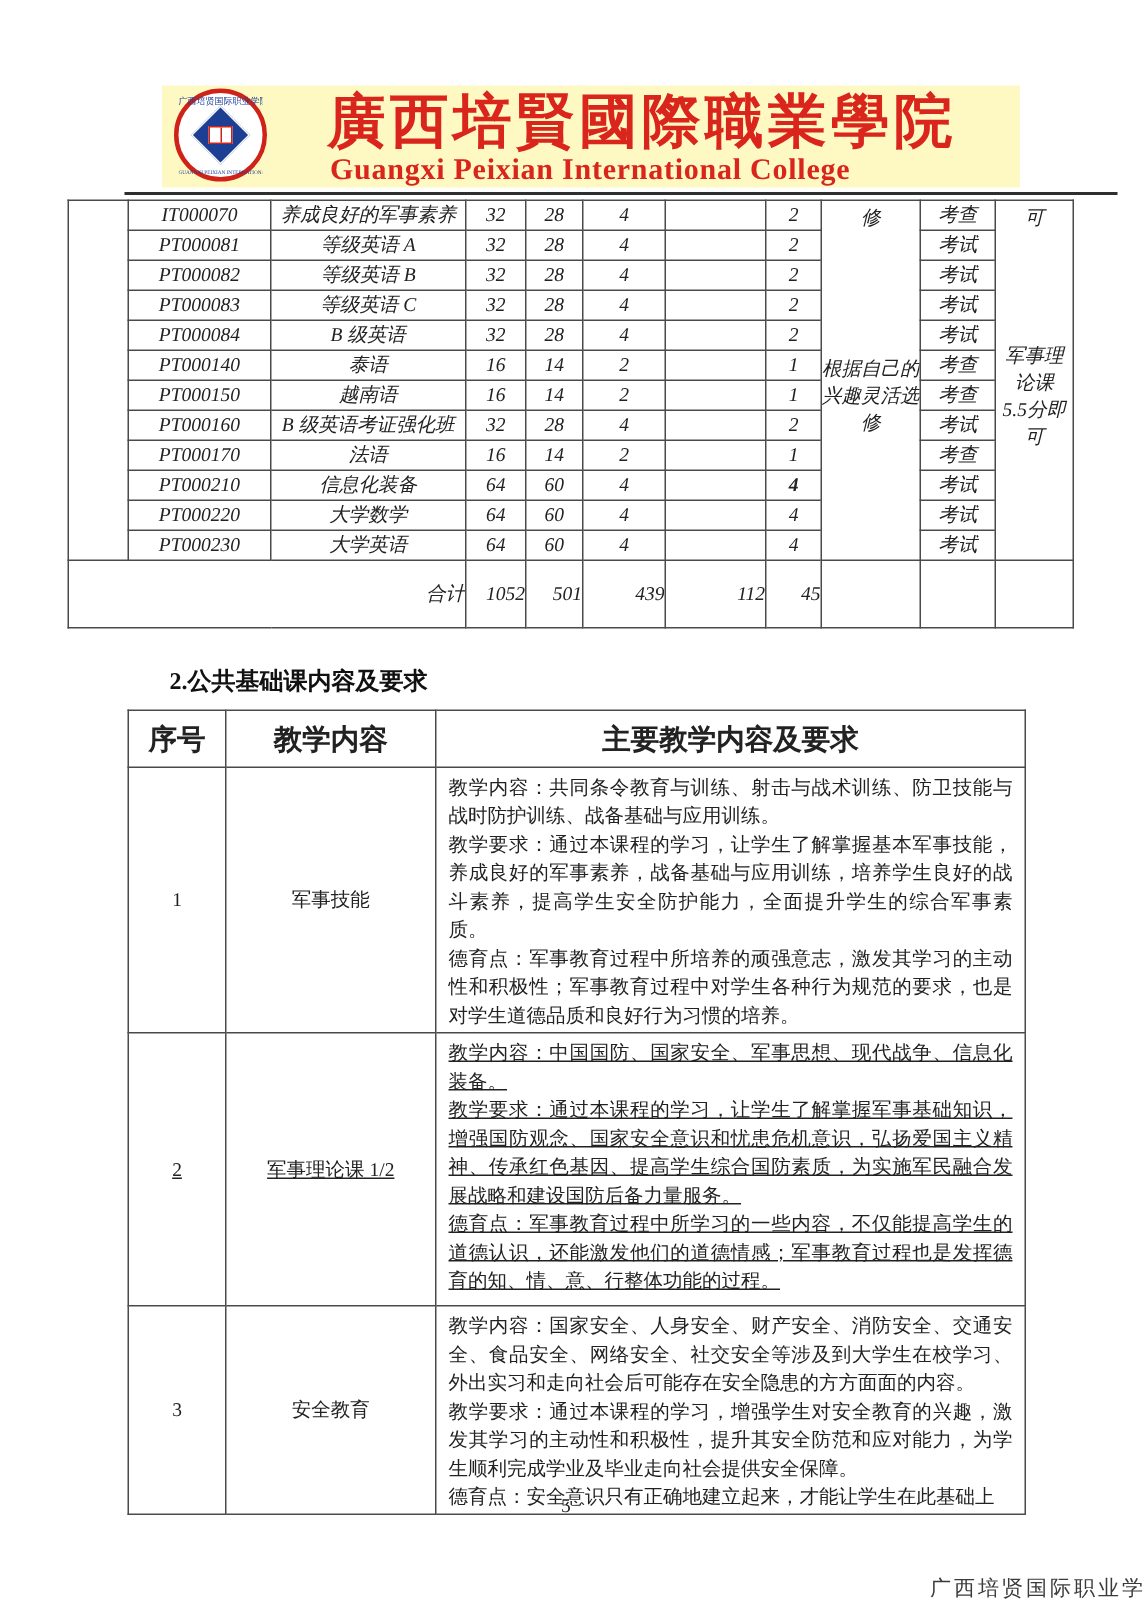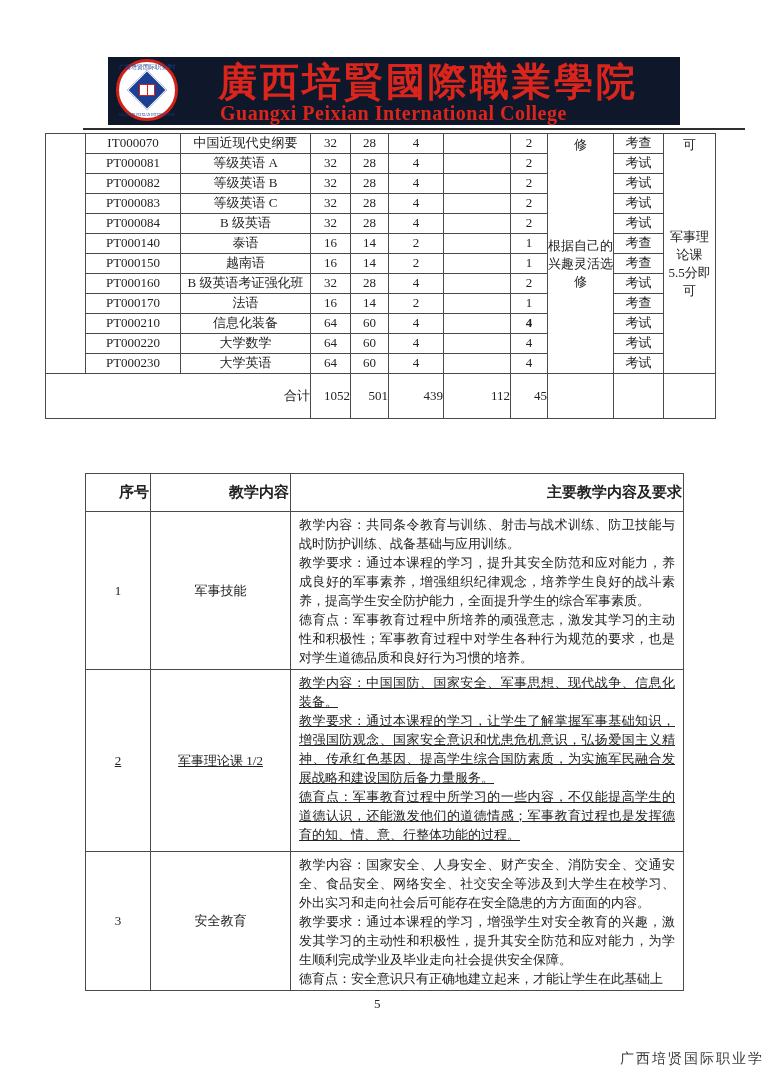--- a/index.html
+++ b/index.html
@@ -1,55 +1,55 @@
 <!DOCTYPE html>
 <html><head>
 <meta charset="utf-8">
 <style>
   html,body{margin:0;padding:0;background:#888;}
   .page{
     position:relative;width:764px;height:1080px;margin:0 auto;background:#ffffff;
     font-family:"Liberation Serif","DejaVu Serif",serif;color:#222;overflow:hidden;
   }
   
-  .header-band{position:absolute;left:108px;top:57px;width:572px;height:68px;background:#0f172a;}
+  .header-band{position:absolute;left:108px;top:57px;width:572px;height:68px;background:#fef9c3;}
   .logo{position:absolute;left:8px;top:2px;width:62px;height:62px;border-radius:50%;
         border:3px solid #cf2218;background:#fff;box-sizing:border-box;}
   .ring-text{position:absolute;left:0;width:100%;text-align:center;color:#1c3f94;overflow:hidden;white-space:nowrap;}
   .ring-text.top{top:1px;font-size:6px;letter-spacing:0;}
   .ring-text.bottom{bottom:1px;font-size:3.5px;}
   .logo-core{position:absolute;left:50%;top:50%;width:40px;height:40px;transform:translate(-50%,-50%);}
   .diamond{position:absolute;left:50%;top:50%;width:28px;height:28px;background:#1c3f94;
            transform:translate(-50%,-50%) rotate(45deg);box-shadow:0 0 0 1px #fff inset;}
   .book-icon{position:absolute;left:50%;top:50%;width:16px;height:12px;transform:translate(-50%,-50%);
              background:#fff;border:1px solid #cf2218;box-sizing:border-box;}
   .book-icon:before{content:"";position:absolute;left:50%;top:0;width:1px;height:100%;background:#cf2218;}
   .title-zh{position:absolute;left:110px;top:2px;width:456px;font-size:39px;line-height:46px;
             font-weight:bold;color:#d9251c;letter-spacing:3px;white-space:nowrap;}
   .title-en{position:absolute;left:112px;top:45px;width:456px;font-size:20px;font-weight:bold;
             color:#d9251c;letter-spacing:0.5px;white-space:nowrap;}
   .header-rule{position:absolute;left:83px;top:128px;width:662px;height:2px;background:#2f2f2f;}
   
   table{border-collapse:collapse;table-layout:fixed;}
-  .course-table{position:absolute;left:45px;top:133px;width:670px;font-size:13px;}
+  .course-table{position:absolute;left:45px;top:133px;width:670px;font-size:13px;font-style:italic;}
   .course-table td{border:1px solid #4a4a4a;text-align:center;vertical-align:middle;
                    padding:0;height:19px;line-height:1.1;overflow:hidden;}
   .course-table .c-name{letter-spacing:0;}
   .course-table .total-row td{height:44px;text-align:right;}
   .bold{font-weight:bold;}
   .c-merge{vertical-align:top;padding:0;}
   .merge-box{display:flex;flex-direction:column;height:236px;}
   .merge-box .frag{height:20px;display:flex;align-items:center;justify-content:center;}
   .merge-box .main{flex:1;display:flex;align-items:center;justify-content:center;
                    white-space:pre-line;line-height:18px;}
   
   .section-heading{position:absolute;left:113px;top:444px;font-size:16px;font-weight:bold;color:#111;}
   .content-table{position:absolute;left:85px;top:473px;width:598px;font-size:13px;}
   .content-table th,.content-table td{border:1px solid #4a4a4a;box-sizing:border-box;}
-  .content-table th{height:38px;font-size:15px;font-weight:bold;text-align:right;vertical-align:middle;}
+  .content-table th{height:38px;font-size:19px;font-weight:bold;text-align:center;vertical-align:middle;}
   .content-table td.cell-center{text-align:center;vertical-align:middle;}
   .content-table td.cell-content{text-align:justify;vertical-align:top;padding:3px 8px 2px 8px;}
   .para{line-height:19px;text-align:justify;}
   .row-1 td{height:152px;margin-top:33px;} .row-2 td{height:182px;text-decoration:underline;} .row-3 td{height:138px;}
   
   .page-number{position:absolute;left:374px;top:996px;font-size:13px;color:#222;}
   .footer-name{position:absolute;left:620px;top:1050px;font-size:14px;letter-spacing:2px;color:#3a3a3a;white-space:nowrap;}
 </style>
 </head>
 <body>
@@ -81,21 +81,21 @@
       <col style="width:67px">
         <col style="width:37px">
         <col style="width:66px">
       <col style="width:50px">
         <col style="width:52px">
     </colgroup>
     <tbody>
       <tr>
         <td rowspan="12"></td>
         <td class="c-code">IT000070</td>
-        <td class="c-name">中国近现代史纲要</td>
+        <td class="c-name">养成良好的军事素养</td>
         <td>32</td>
         <td>28</td>
         <td>4</td>
         <td></td>
         <td>2</td>
         <td rowspan="12" class="c-merge">
           <div class="merge-box">
             <span class="frag">修</span>
             <span class="main">根据自己的
 兴趣灵活选
@@ -230,39 +230,40 @@
         <td>439</td>
         <td>112</td>
         <td>45</td>
         <td></td>
         <td></td>
         <td></td>
       </tr>
     </tbody>
   </table>
 
+  <div class="section-heading">2.公共基础课内容及要求</div>
 
   <table class="content-table">
     <colgroup>
       <col style="width:65px">
         <col style="width:140px">
         <col style="width:393px">
     </colgroup>
     <tbody>
         <tr>
       <th>序号</th>
       <th>教学内容</th>
       <th>主要教学内容及要求</th>
     </tr>
     <tr class="row-1">
       <td class="cell-center">1</td>
       <td class="cell-center">军事技能</td>
       <td class="cell-content">
             <div class="para">教学内容：共同条令教育与训练、射击与战术训练、防卫技能与战时防护训练、战备基础与应用训练。</div>
-            <div class="para">教学要求：通过本课程的学习，提升其安全防范和应对能力，养成良好的军事素养，增强组织纪律观念，培养学生良好的战斗素养，提高学生安全防护能力，全面提升学生的综合军事素质。</div>
+            <div class="para">教学要求：通过本课程的学习，让学生了解掌握基本军事技能，养成良好的军事素养，战备基础与应用训练，培养学生良好的战斗素养，提高学生安全防护能力，全面提升学生的综合军事素质。</div>
             <div class="para">德育点：军事教育过程中所培养的顽强意志，激发其学习的主动性和积极性；军事教育过程中对学生各种行为规范的要求，也是对学生道德品质和良好行为习惯的培养。</div>
           </td>
     </tr>
     <tr class="row-2">
       <td class="cell-center">2</td>
       <td class="cell-center">军事理论课 1/2</td>
       <td class="cell-content">
             <div class="para">教学内容：中国国防、国家安全、军事思想、现代战争、信息化装备。</div>
             <div class="para">教学要求：通过本课程的学习，让学生了解掌握军事基础知识，增强国防观念、国家安全意识和忧患危机意识，弘扬爱国主义精神、传承红色基因、提高学生综合国防素质，为实施军民融合发展战略和建设国防后备力量服务。</div>
             <div class="para">德育点：军事教育过程中所学习的一些内容，不仅能提高学生的道德认识，还能激发他们的道德情感；军事教育过程也是发挥德育的知、情、意、行整体功能的过程。</div>

